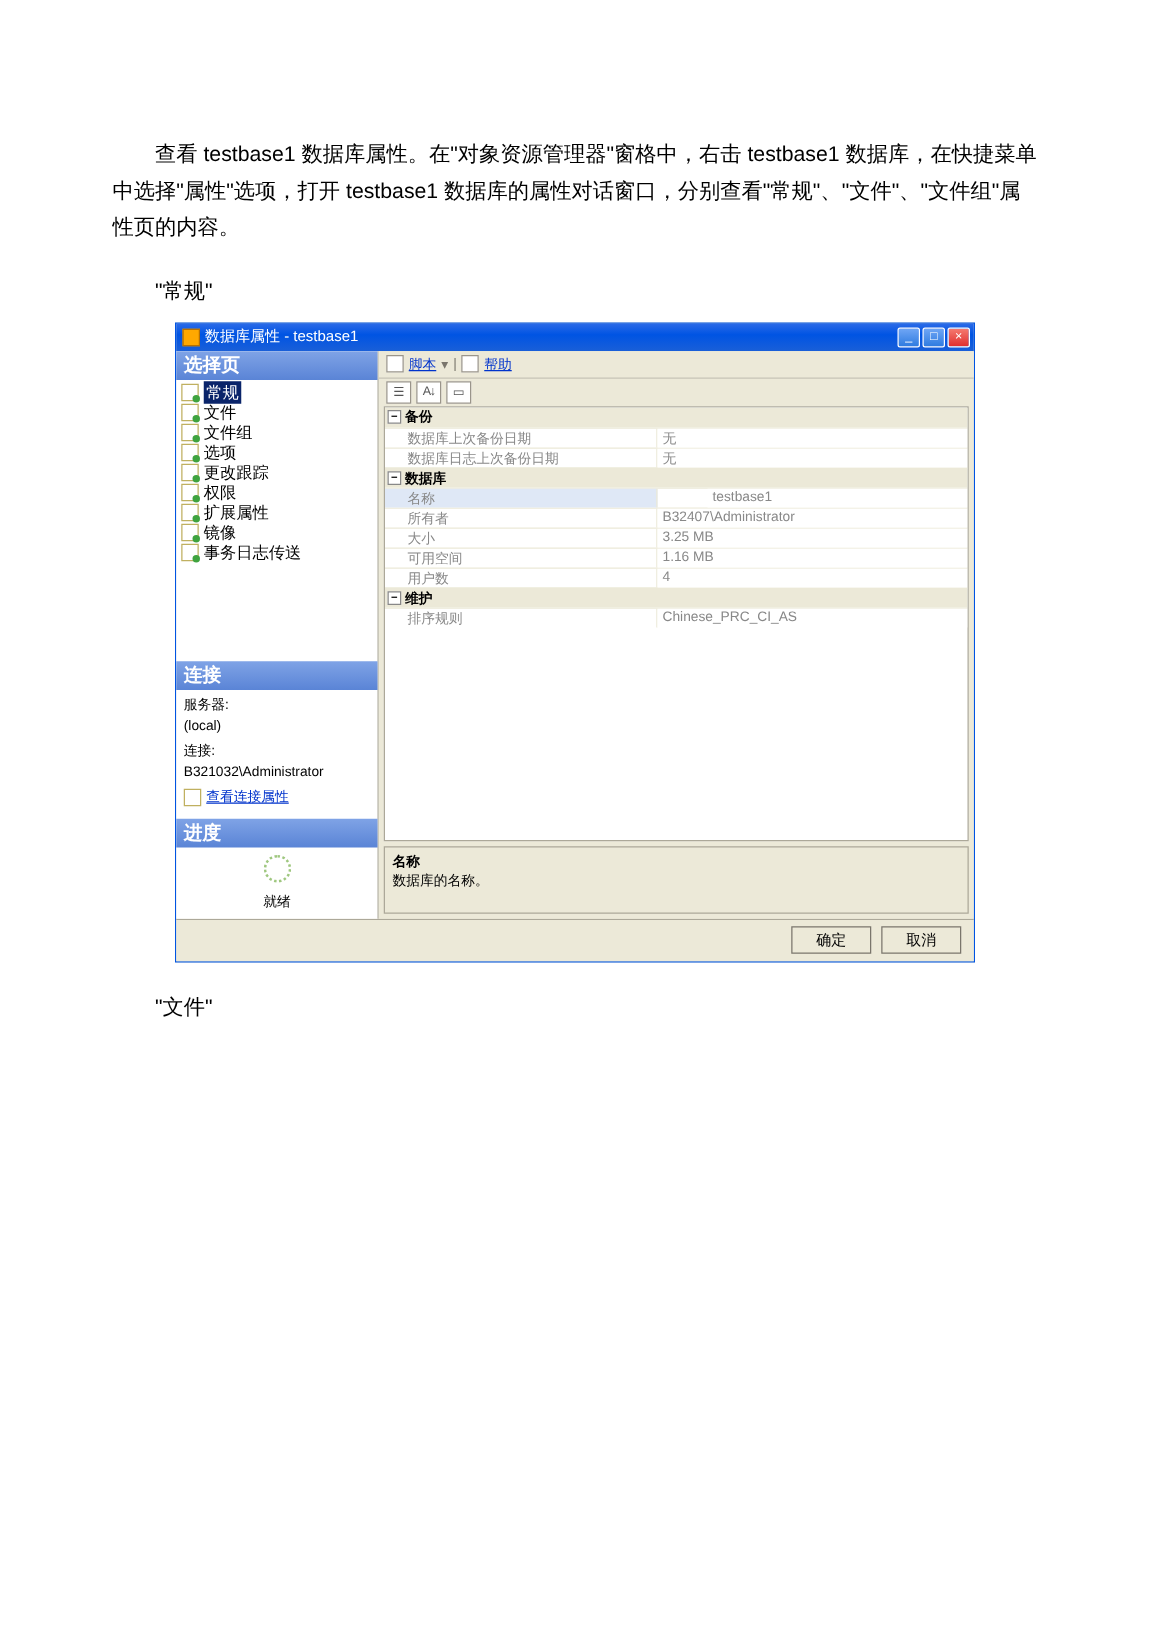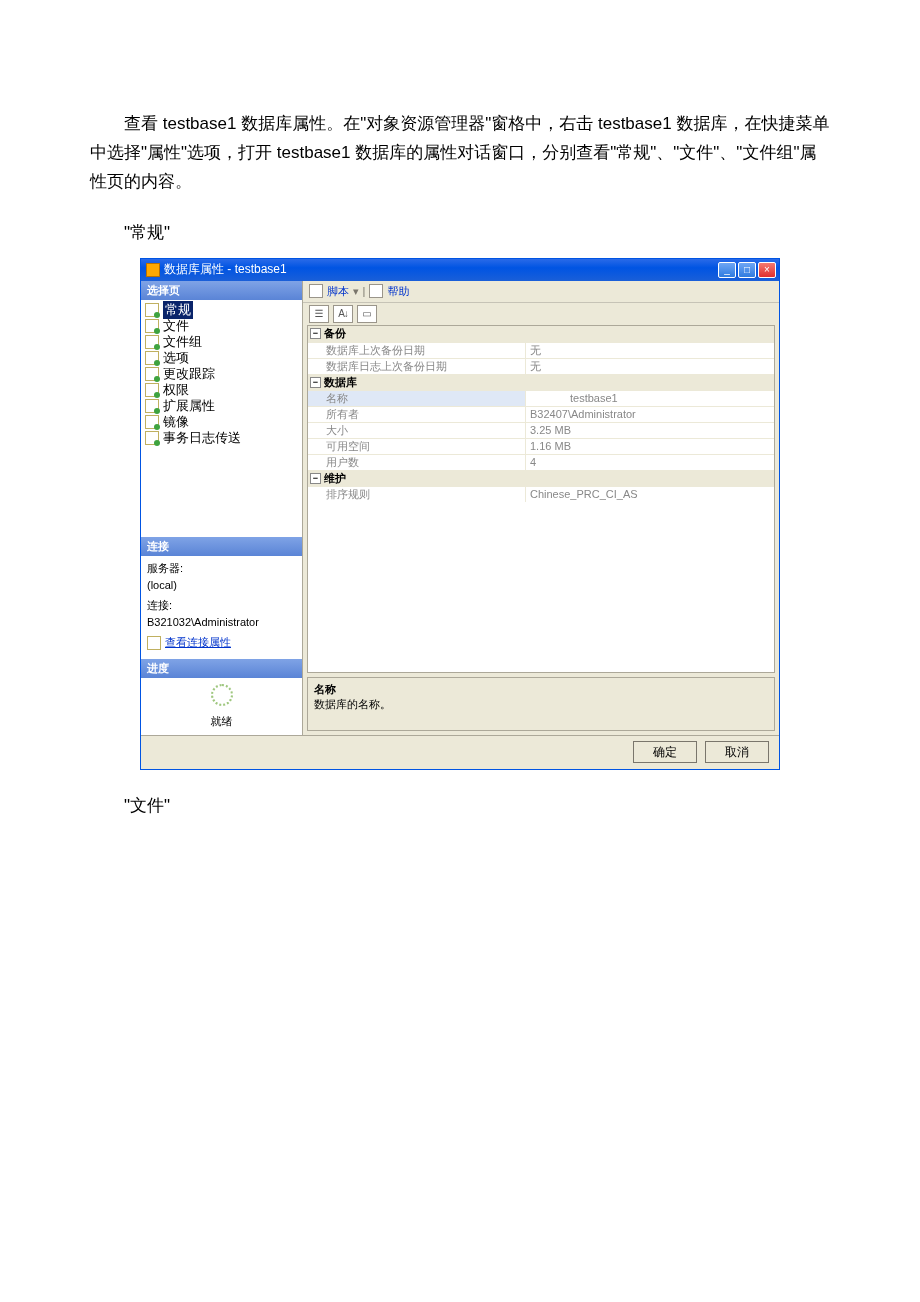--- a/index.html
+++ b/index.html
@@ -54,21 +54,21 @@
   .leftpane {
     width: 162px;
     display:flex; flex-direction:column;
     background: #fff;
     border-right: 1px solid #aca899;
   }
   .section-head {
     background: linear-gradient(#7fa3e6,#5a84d6);
     color: #fff; font-weight: bold;
     padding: 2px 6px;
-    font-size: 11px;
+    font-size: 15px;
   }
   .nav-list { flex: 0 0 auto; padding: 2px 0; }
   .nav-item {
     display:flex; align-items:center; gap:4px;
     padding: 0 4px; height:16px;
     color:#000; font-size:13px;text-align:center;
   }
   .nav-item.selected .nav-text {
     background:#0a246a; color:#fff; padding: 0 2px;
   }
@@ -97,21 +97,21 @@
 
   .rightpane { flex:1; display:flex; flex-direction:column; background:#ece9d8; }
   .toolbar {
     height: 22px; background:#ece9d8;
     border-bottom:1px solid #c6c3b6;
     display:flex; align-items:center; gap:4px;
     padding: 0 6px;
   }
   .tb-icon { width:14px;height:14px; background:#fff; border:1px solid #9a958a; }
   .tb-sep { color:#7a766c; }
-  .tb-link { color:#0033cc; }
+  .tb-link { color:#0033cc;text-decoration:underline; }
 
   .grid-bar {
     height:22px; display:flex; align-items:center; gap:4px; padding:4px 6px;
   }
   .grid-btn {
     width:20px;height:18px; border:1px solid #9a958a; background:#fff;
     display:flex;align-items:center;justify-content:center;
     font-size:10px; color:#555;
   }
   .grid-btn.az { letter-spacing:-1px; }

